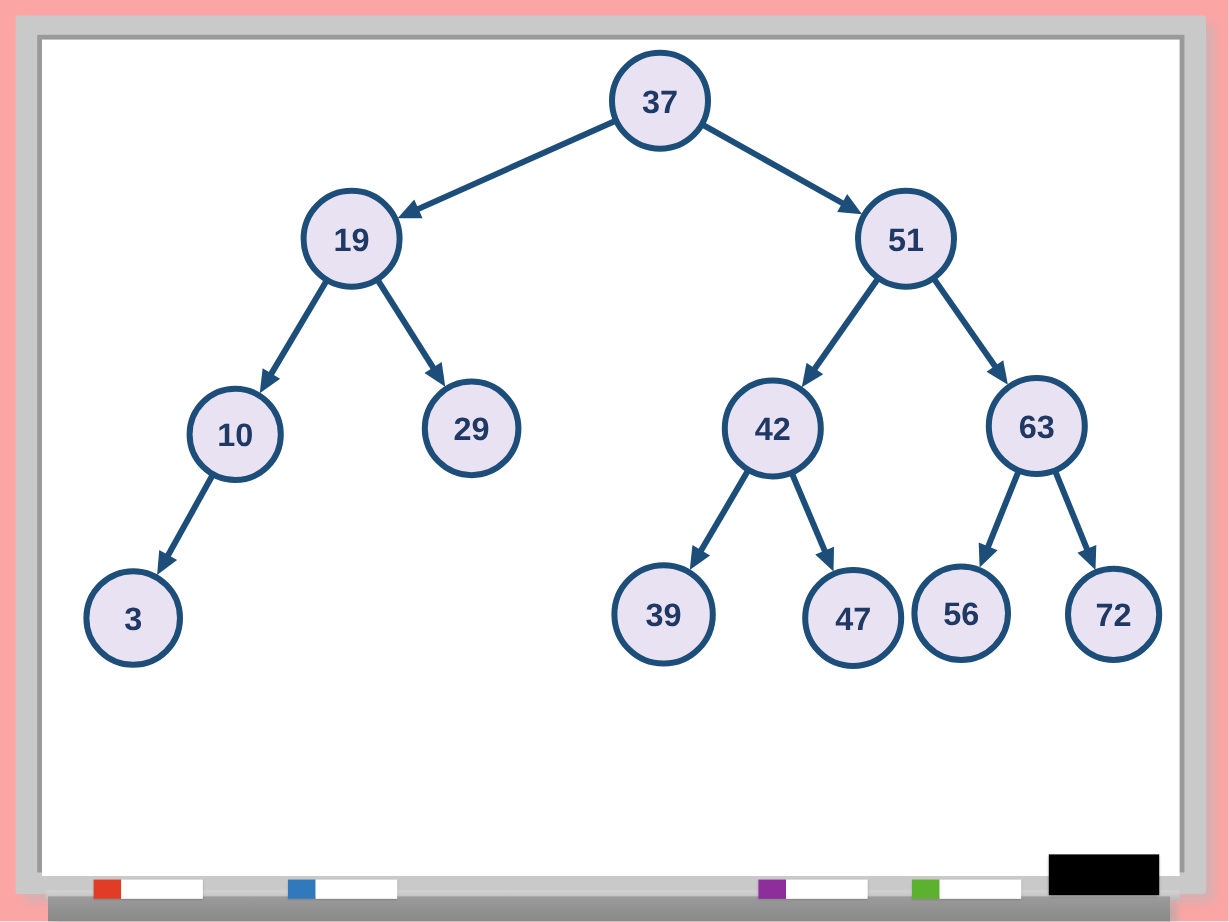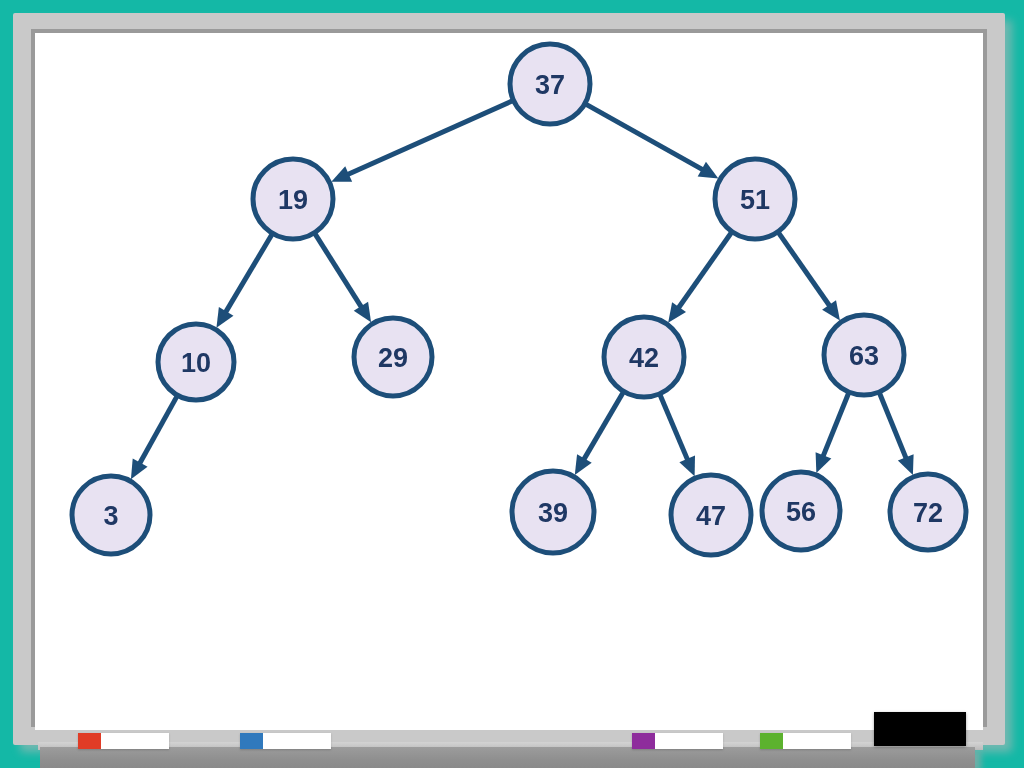--- a/index.html
+++ b/index.html
@@ -10,21 +10,21 @@
     height: 768px;
     overflow: hidden;
     background: #ffffff;
     font-family: "Liberation Sans", sans-serif;
   }
 
   #stage {
     position: relative;
     width: 1024px;
     height: 768px;
-    background: #14b8a6;
+    background: #fca5a5;
   }
 
   
   .board-shadow {
     position: absolute;
     left: 20px;
     top: 20px;
     width: 992px;
     height: 732px;
     background: #b9b9b9;

